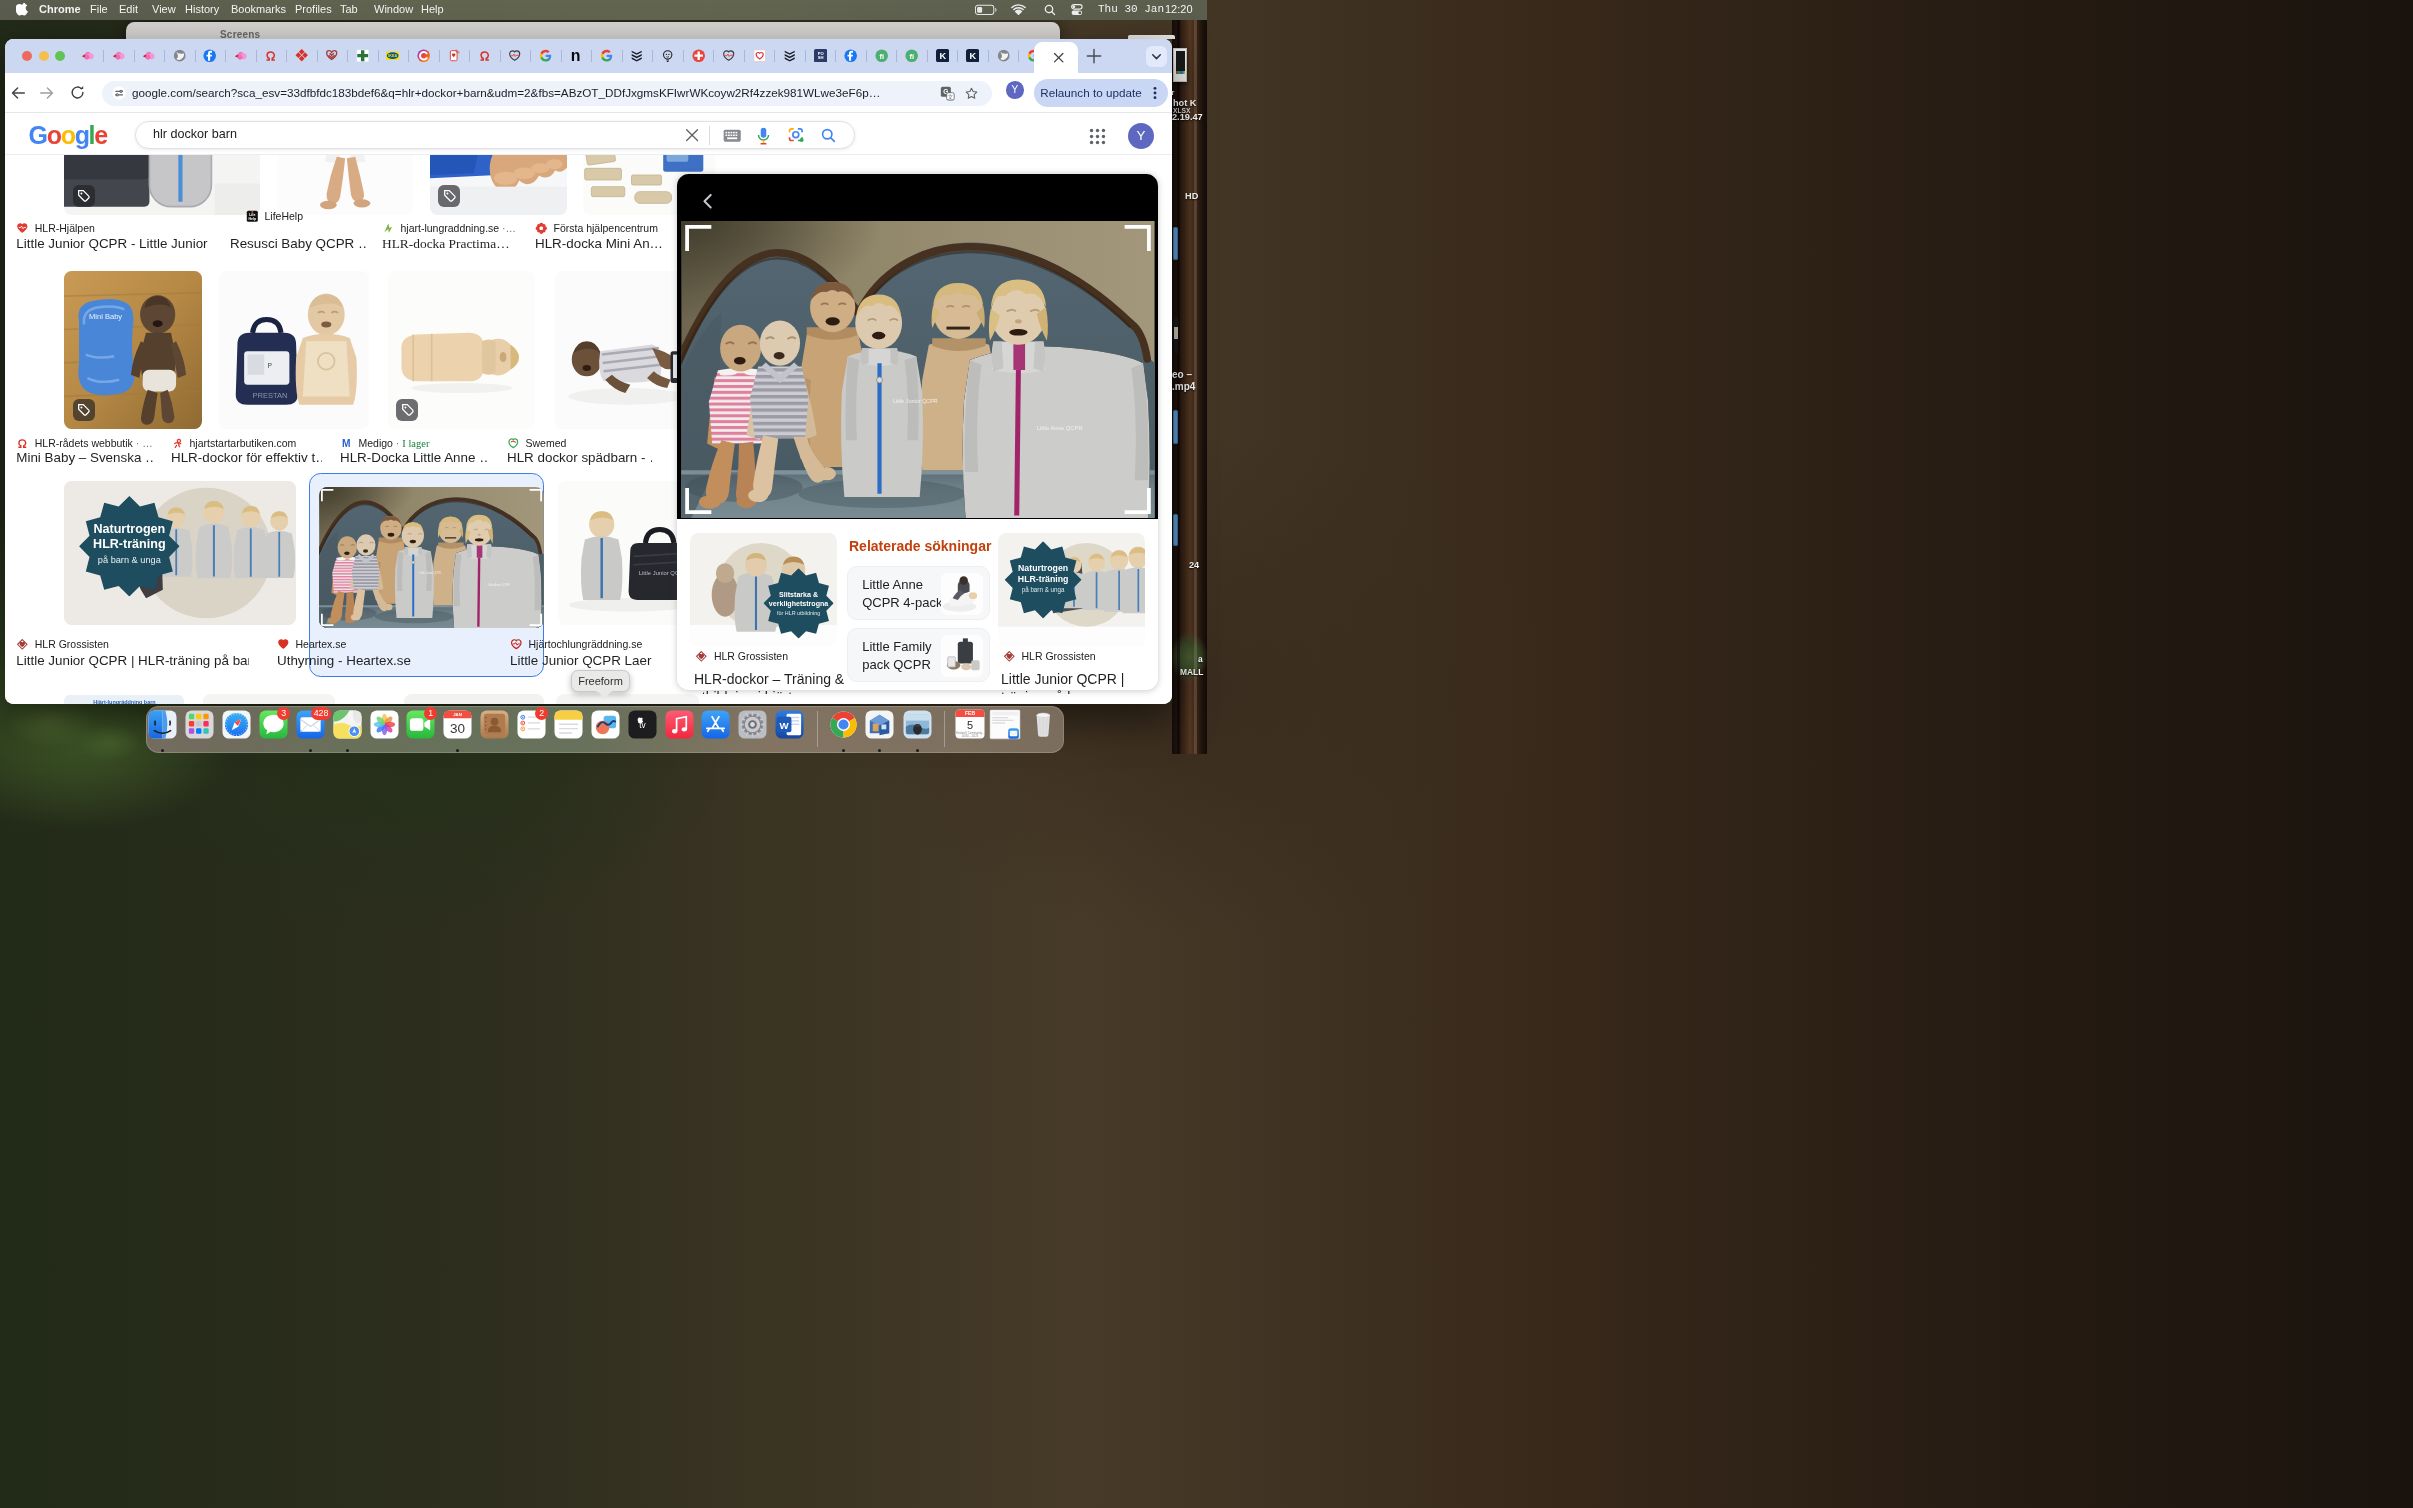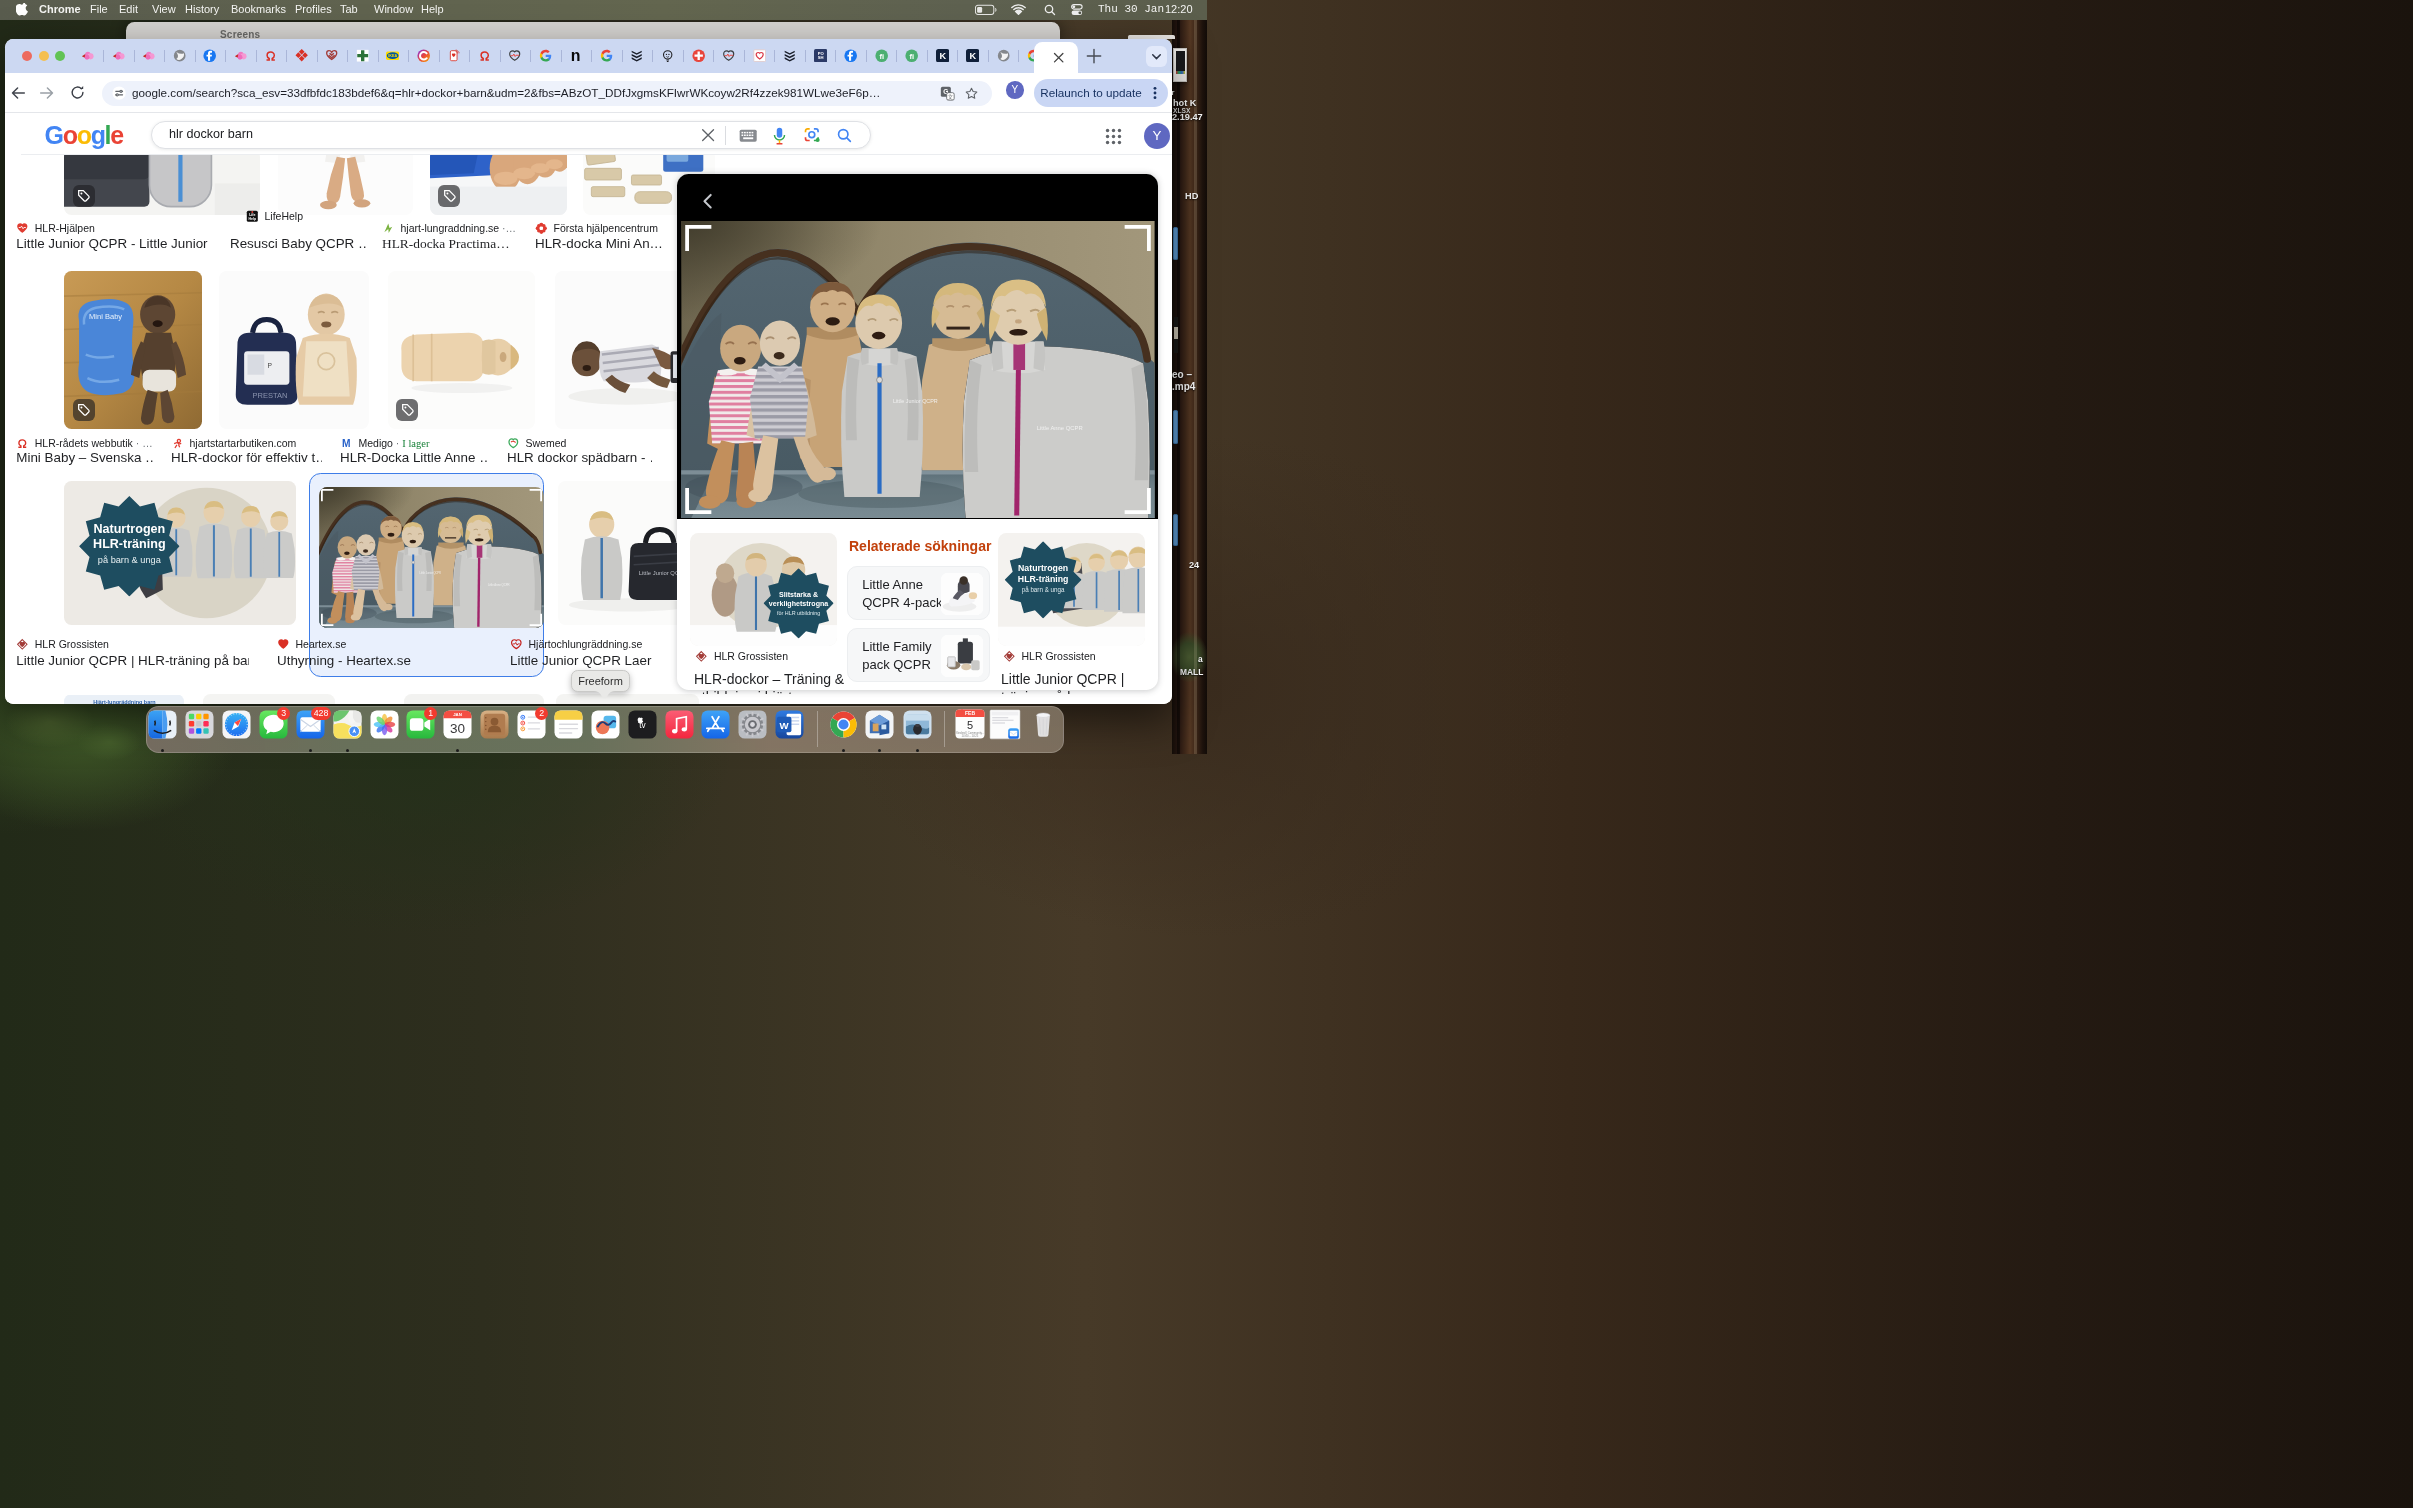--- a/index.html
+++ b/index.html
@@ -302,21 +302,21 @@
   <svg class="abs" style="left:1142px;top:11.7px;" width="16" height="16" viewBox="0 0 19 19">
         <g fill="#17305e">
           <circle cx="9.5" cy="4" r="1.7"></circle>
           <circle cx="9.5" cy="9.5" r="1.7"></circle>
           <circle cx="9.5" cy="15" r="1.7"></circle>
         </g>
       </svg>
  </div>
  <div id="content">
       <style>
-#ghead{position:absolute;left:16px;top:0;width:1167px;height:42px;background:#fff;z-index:30;border-bottom:0.8px solid #ebedf0;}
+#ghead{position:absolute;left:0;top:0;width:1167px;height:42px;background:#fff;z-index:30;border-bottom:0.8px solid #ebedf0;}
 #glogo{position:absolute;left:23.5px;top:8.4px;font-size:25px;font-weight:700;letter-spacing:-1.3px;}
 #gpill{position:absolute;left:130px;top:7.5px;width:720px;height:28px;border-radius:14.2px;background:#fff;border:0.8px solid #dfe1e5;box-shadow:0 0.8px 3.4px rgba(60,64,67,.12);}
 #gpill .q{position:absolute;left:17px;top:5.9px;font-size:12.6px;color:#202124;}
 #gmenu{position:absolute;left:1084px;top:15px;}
 #gav{position:absolute;left:1123px;top:10px;width:26px;height:26px;border-radius:50%;background:#5f68c1;color:#fff;font-size:13.4px;text-align:center;line-height:26px;}
 .tile{position:absolute;border-radius:7.5px;overflow:hidden;margin-left:48px;}
 .attr{position:absolute;font-size:10.5px;color:#202124;white-space:nowrap;}
 .attr .fv{display:inline-block;vertical-align:-2.5px;margin-right:5.9px;}
 .ttl{position:absolute;font-size:13.4px;color:#1f2023;white-space:nowrap;overflow:hidden;}
 .gray{color:#70757a;}.green{color:#188038;font-family:Liberation Serif, serif;}

